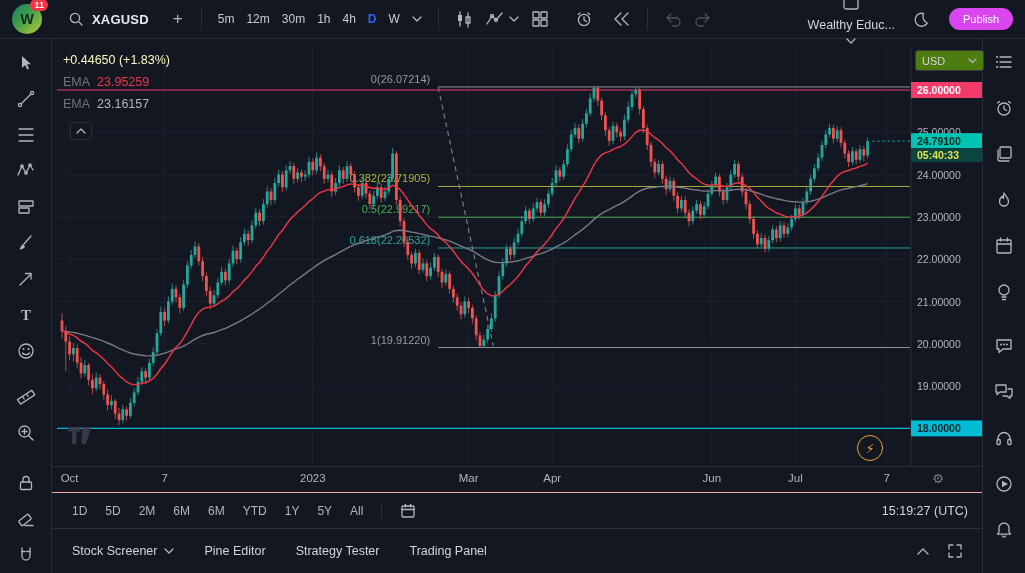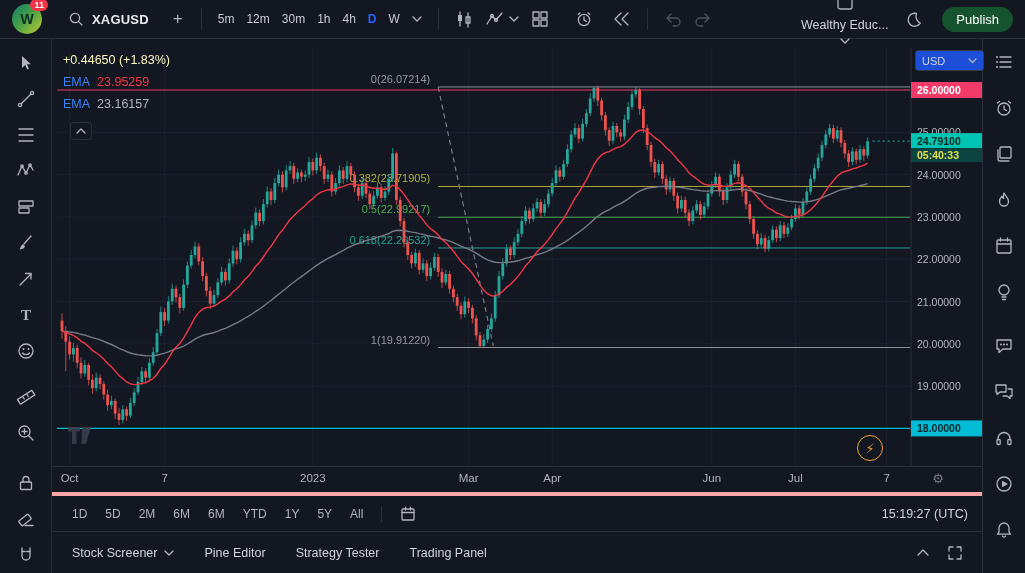--- a/index.html
+++ b/index.html
@@ -16,50 +16,50 @@
   .badge{position:absolute;top:-5px;right:-6px;background:#f23645;color:#fff;font-size:9px;font-weight:bold;border-radius:8px;padding:1px 4px;line-height:10px;}
   .search{display:flex;align-items:center;gap:8px;margin-left:20px;padding:4px 6px;border-radius:4px;cursor:pointer;}
   .symbol{font-size:13px;font-weight:bold;color:#e8eaef;letter-spacing:.2px;}
   .tb-btn{display:flex;align-items:center;justify-content:center;padding:4px 6px;border-radius:4px;cursor:pointer;color:#d1d4dc;font-size:12px;}
   .plus-btn{font-size:17px;color:#b2b5be;margin-left:10px;padding:0 8px;}
   .tb-sep{width:1px;height:22px;background:#2a2e39;margin:0 10px;}
   .tf{padding:4px 6px;font-size:12px;color:#c8cbd4;}
   .tf.active{color:#2962ff;font-weight:bold;}
   .layout-group{margin-left:auto;display:flex;align-items:center;gap:6px;cursor:pointer;flex-direction:column;}
   .layout-name{font-size:12.5px;color:#d1d4dc;}
-  .publish{margin-left:14px;margin-right:2px;background:#14532d;color:#fff;font-size:13px;padding:5px 14px;border-radius:15px;cursor:pointer;border:none;font-family:inherit;}
+  .publish{margin-left:14px;margin-right:2px;background:#d946ef;color:#fff;font-size:11px;padding:5px 14px;border-radius:15px;cursor:pointer;border:none;font-family:inherit;}
 
   
   .bodyrow{flex:1;display:flex;min-height:0;}
   .left-toolbar{width:51px;min-width:51px;border-right:1px solid #2a2e39;display:flex;flex-direction:column;align-items:center;padding-top:10px;gap:8px;}
   .tool-btn{width:34px;height:28px;min-height:28px;display:flex;align-items:center;justify-content:center;border-radius:4px;cursor:pointer;}
   .gap10{margin-top:10px;} .gap14{margin-top:14px;}
 
   .main{flex:1;min-width:0;display:flex;flex-direction:column;position:relative;}
   .chart-wrap{height:427px;min-height:427px;position:relative;}
   #chart-svg{position:absolute;left:0;top:9px;}
   #chart-svg text{font-family:"Liberation Sans",sans-serif;}
 
   .legend{position:absolute;left:11px;top:14px;z-index:3;font-size:12.5px;}
   .legend-row{display:flex;align-items:center;gap:7px;margin-bottom:8px;}
   .chg{color:#fef9c3;}
-  .ema-name{color:#3b82f6;}
+  .ema-name{color:#737373;}
   .ema-fast{color:#f23645;} .ema-slow{color:#b2b5be;}
   .collapse-btn{position:absolute;left:18px;top:83px;width:20px;height:16px;border:1px solid #2a2e39;border-radius:3px;display:flex;align-items:center;justify-content:center;cursor:pointer;background:#131722;z-index:3;}
 
-  .usd-dd{position:absolute;left:863px;top:11px;width:55px;height:19px;border:1px solid #363a45;border-radius:3px;display:flex;align-items:center;justify-content:space-between;padding:0 6px;font-size:11px;color:#d1d4dc;cursor:pointer;z-index:3;background:#1d4ed8;}
+  .usd-dd{position:absolute;left:863px;top:11px;width:55px;height:19px;border:1px solid #363a45;border-radius:3px;display:flex;align-items:center;justify-content:space-between;padding:0 6px;font-size:11px;color:#d1d4dc;cursor:pointer;z-index:3;background:#4d7c0f;}
 
   .watermark{position:absolute;left:16px;top:388px;opacity:.9;z-index:2;}
   .flash-btn{position:absolute;left:805px;top:396px;width:24px;height:24px;border:1.6px solid #f0a12f;border-radius:50%;display:flex;align-items:center;justify-content:center;color:#f0a12f;font-size:13px;cursor:pointer;z-index:3;font-family:"DejaVu Sans",sans-serif;}
 
   .time-axis{height:25px;min-height:25px;border-top:1px solid #2a2e39;position:relative;font-size:11.5px;color:#b2b5be;}
   .tick{position:absolute;top:5px;transform:translateX(-50%);cursor:ew-resize;}
   .gear{position:absolute;right:38px;top:4px;color:#787b86;font-size:13px;cursor:pointer;font-family:"DejaVu Sans",sans-serif;}
 
-  .range-row{height:35px;min-height:35px;border-top:4px solid #fca5a5;border-bottom:1px solid #2a2e39;display:flex;align-items:center;padding:0 12px;gap:2px;font-size:12px;color:#b2b5be;}
+  .range-row{height:35px;min-height:35px;border-top:1px solid #fca5a5;border-bottom:1px solid #2a2e39;display:flex;align-items:center;padding:0 12px;gap:2px;font-size:12px;color:#b2b5be;}
   .range-btn{padding:4px 8px;border-radius:4px;cursor:pointer;}
   .rr-sep{width:1px;height:16px;background:#2a2e39;margin:0 8px;}
   .clock{margin-left:auto;color:#d1d4dc;font-size:12.5px;padding-right:2px;}
 
   .bottom-bar{flex:1;display:flex;align-items:center;padding:0 20px;font-size:12.5px;color:#d1d4dc;}
   .tab{display:flex;align-items:center;gap:7px;margin-right:30px;cursor:pointer;white-space:nowrap;}
   .bb-icons{margin-left:auto;display:flex;align-items:center;gap:18px;}
 
   .right-sidebar{width:42px;min-width:42px;border-left:1px solid #2a2e39;display:flex;flex-direction:column;align-items:center;padding-top:12px;gap:24px;}
   .rs-btn{width:26px;height:22px;min-height:22px;display:flex;align-items:center;justify-content:center;cursor:pointer;border-radius:4px;}

